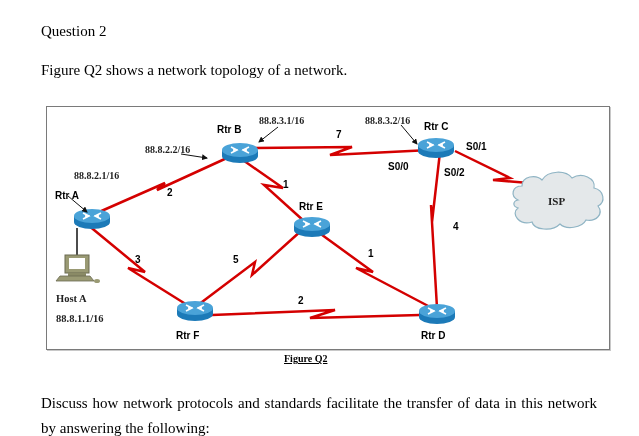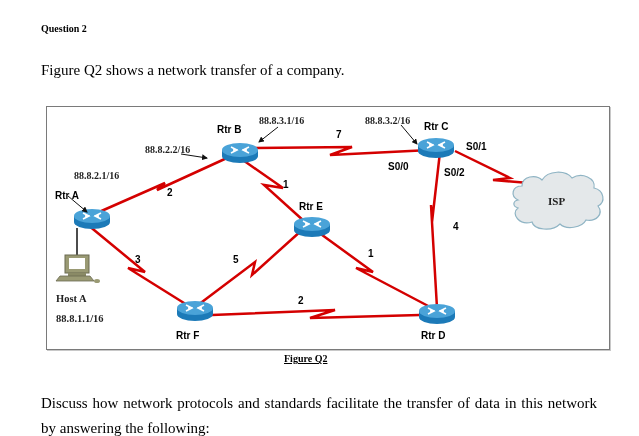--- a/index.html
+++ b/index.html
@@ -1,31 +1,31 @@
 <!DOCTYPE html>
 <html><head>
 <meta charset="utf-8">
 <style>
   html, body { margin:0; padding:0; background:#ffffff; }
   body { width:639px; height:436px; position:relative; overflow:hidden; font-family:"Liberation Serif", serif; color:#000; }
-  .q-title { position:absolute; left:41px; top:23px; font-weight:bold; font-size:10px; }
+  .q-title { position:absolute; left:41px; top:23px; font-weight:normal; font-size:15px; }
   .intro { position:absolute; left:41px; top:62px; font-size:15px; }
   .fig-box { position:absolute; left:46px; top:106px; width:562px; height:242px; border:1.5px solid #7a7a7a; box-shadow:1px 1px 0 #c8c8c8; }
   .fig-caption { position:absolute; left:284px; top:353px; font-weight:bold; font-size:10px; text-decoration:underline; }
   .para { position:absolute; left:41px; top:391px; width:556px; font-size:15px; line-height:25px; text-align:justify; text-align-last:left; }
   svg { position:absolute; left:0; top:0; }
   .lbl { font-family:"Liberation Sans", sans-serif; font-weight:bold; font-size:10px; fill:#000; }
   .ip { font-family:"Liberation Serif", serif; font-weight:bold; font-size:10px; fill:#222; }
   .cost { font-family:"Liberation Sans", sans-serif; font-weight:bold; font-size:10px; fill:#000; }
 </style>
 </head>
 <body>
 
 <div class="q-title">Question 2</div>
-<div class="intro">Figure Q2 shows a network transfer of a company.</div>
+<div class="intro">Figure Q2 shows a network topology of a network.</div>
 
 <div class="fig-box"></div>
 
 <svg width="639" height="436">
   <defs>
     <g id="router">
       <ellipse cx="0" cy="4" rx="18" ry="7" fill="#1c7ab8"></ellipse>
       <rect x="-18" y="-2" width="36" height="6" fill="#1c7ab8"></rect>
       <ellipse cx="0" cy="-2" rx="18" ry="7" fill="#4aa3d8"></ellipse>
       <path d="M-9,-5 L-3,-2 L-9,1 M9,-5 L3,-2 L9,1 M-7,-2 L-2,-2 M7,-2 L2,-2" stroke="#fff" stroke-width="1.6" fill="none"></path>

